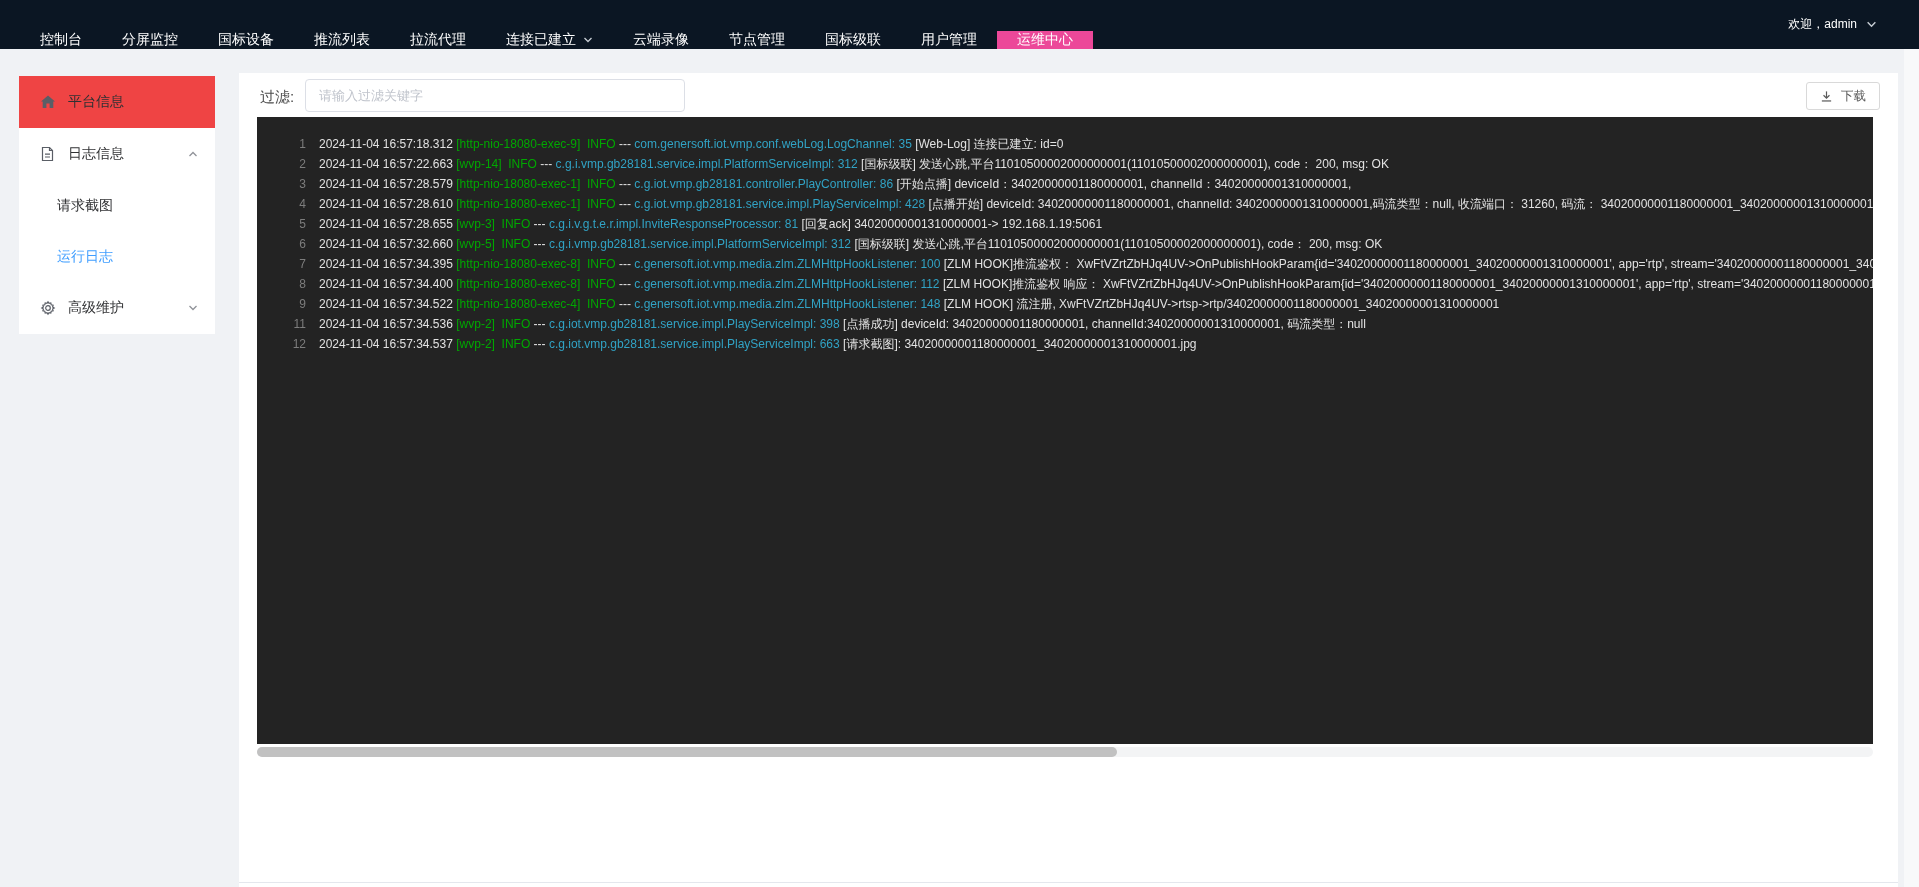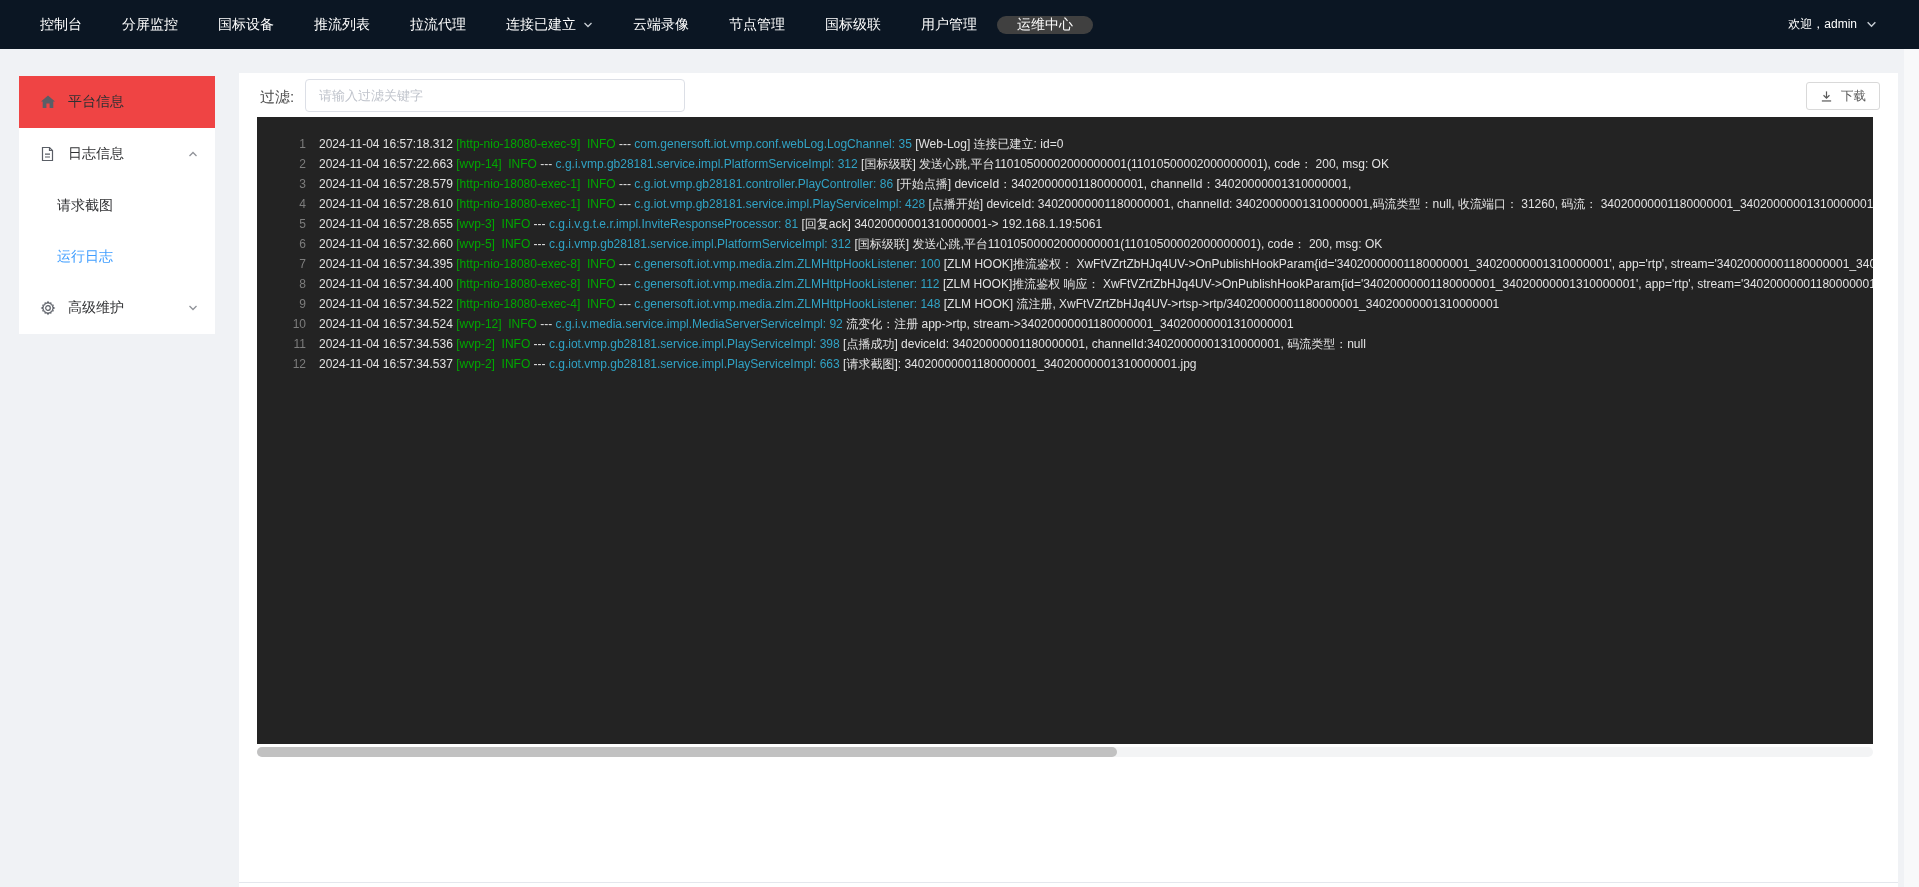--- a/index.html
+++ b/index.html
@@ -8,26 +8,26 @@
     position: relative;
     background: #f0f2f5;
     font-family: "Liberation Sans", "DejaVu Sans", sans-serif;
     overflow: hidden;
   }
   
   .topnav {
     position: absolute; top: 0; left: 0; width: 1919px; height: 49px;
     background: #0b1623; display: flex; align-items: stretch; z-index: 10;
   }
-  .nav-menu { display: flex; align-items: center; padding-left: 20px; }
+  .nav-menu { display: flex; align-items: flex-end; padding-left: 20px; }
   .nav-item {
     display: flex; align-items: center; gap: 7px; padding: 0 20px;
     color: #ffffff; font-size: 14px; cursor: pointer; white-space: nowrap;
   }
-  .nav-item.active { background: #404040; border-radius: 18px; }
+  .nav-item.active { background: #ec4899; }
   .nav-user {
     margin-left: auto; display: flex; align-items: center; gap: 9px;
     color: #ffffff; font-size: 12px; padding-right: 42px; cursor: pointer;
   }
   .chev { display: inline-flex; align-items: center; color: #c7cdd4; }
   .chev.dark { color: #909399; }
   .chev.up svg { transform: rotate(180deg); }
   
   .sidebar {
     position: absolute; left: 19px; top: 76px; width: 196px;
@@ -199,21 +199,20 @@
   <div class="log-panel">
       <div class="log-line"><span class="ln">1</span><span class="t-time">2024-11-04 16:57:18.312 </span><span class="t-green">[http-nio-18080-exec-9]  INFO</span><span class="t-msg"> --- </span><span class="t-cyan">com.genersoft.iot.vmp.conf.webLog.LogChannel: 35</span><span class="t-msg"> [Web-Log] 连接已建立: id=0</span></div>
       <div class="log-line"><span class="ln">2</span><span class="t-time">2024-11-04 16:57:22.663 </span><span class="t-green">[wvp-14]  INFO</span><span class="t-msg"> --- </span><span class="t-cyan">c.g.i.vmp.gb28181.service.impl.PlatformServiceImpl: 312</span><span class="t-msg"> [国标级联] 发送心跳,平台11010500002000000001(11010500002000000001), code： 200, msg: OK</span></div>
       <div class="log-line"><span class="ln">3</span><span class="t-time">2024-11-04 16:57:28.579 </span><span class="t-green">[http-nio-18080-exec-1]  INFO</span><span class="t-msg"> --- </span><span class="t-cyan">c.g.iot.vmp.gb28181.controller.PlayController: 86</span><span class="t-msg"> [开始点播] deviceId：34020000001180000001, channelId：34020000001310000001,</span></div>
       <div class="log-line"><span class="ln">4</span><span class="t-time">2024-11-04 16:57:28.610 </span><span class="t-green">[http-nio-18080-exec-1]  INFO</span><span class="t-msg"> --- </span><span class="t-cyan">c.g.iot.vmp.gb28181.service.impl.PlayServiceImpl: 428</span><span class="t-msg"> [点播开始] deviceId: 34020000001180000001, channelId: 34020000001310000001,码流类型：null, 收流端口： 31260, 码流： 34020000001180000001_34020000001310000001</span></div>
       <div class="log-line"><span class="ln">5</span><span class="t-time">2024-11-04 16:57:28.655 </span><span class="t-green">[wvp-3]  INFO</span><span class="t-msg"> --- </span><span class="t-cyan">c.g.i.v.g.t.e.r.impl.InviteResponseProcessor: 81</span><span class="t-msg"> [回复ack] 34020000001310000001-&gt; 192.168.1.19:5061</span></div>
       <div class="log-line"><span class="ln">6</span><span class="t-time">2024-11-04 16:57:32.660 </span><span class="t-green">[wvp-5]  INFO</span><span class="t-msg"> --- </span><span class="t-cyan">c.g.i.vmp.gb28181.service.impl.PlatformServiceImpl: 312</span><span class="t-msg"> [国标级联] 发送心跳,平台11010500002000000001(11010500002000000001), code： 200, msg: OK</span></div>
       <div class="log-line"><span class="ln">7</span><span class="t-time">2024-11-04 16:57:34.395 </span><span class="t-green">[http-nio-18080-exec-8]  INFO</span><span class="t-msg"> --- </span><span class="t-cyan">c.genersoft.iot.vmp.media.zlm.ZLMHttpHookListener: 100</span><span class="t-msg"> [ZLM HOOK]推流鉴权： XwFtVZrtZbHJq4UV-&gt;OnPublishHookParam{id='34020000001180000001_34020000001310000001', app='rtp', stream='34020000001180000001_34020000001310000001'</span></div>
       <div class="log-line"><span class="ln">8</span><span class="t-time">2024-11-04 16:57:34.400 </span><span class="t-green">[http-nio-18080-exec-8]  INFO</span><span class="t-msg"> --- </span><span class="t-cyan">c.genersoft.iot.vmp.media.zlm.ZLMHttpHookListener: 112</span><span class="t-msg"> [ZLM HOOK]推流鉴权 响应： XwFtVZrtZbHJq4UV-&gt;OnPublishHookParam{id='34020000001180000001_34020000001310000001', app='rtp', stream='34020000001180000001_34020000001310000001'</span></div>
       <div class="log-line"><span class="ln">9</span><span class="t-time">2024-11-04 16:57:34.522 </span><span class="t-green">[http-nio-18080-exec-4]  INFO</span><span class="t-msg"> --- </span><span class="t-cyan">c.genersoft.iot.vmp.media.zlm.ZLMHttpHookListener: 148</span><span class="t-msg"> [ZLM HOOK] 流注册, XwFtVZrtZbHJq4UV-&gt;rtsp-&gt;rtp/34020000001180000001_34020000001310000001</span></div>
-      <div class="log-line"><span class="ln">10</span><span class="t-time">2024-11-04 16:57:34.524 </span><span class="t-green">[wvp-12]  INFO</span><span class="t-msg"> --- </span><span class="t-cyan">c.g.i.v.media.service.impl.MediaServerServiceImpl: 92</span><span class="t-msg"> 流变化：注册 app-&gt;rtp, stream-&gt;34020000001180000001_34020000001310000001</span></div>
       <div class="log-line"><span class="ln">11</span><span class="t-time">2024-11-04 16:57:34.536 </span><span class="t-green">[wvp-2]  INFO</span><span class="t-msg"> --- </span><span class="t-cyan">c.g.iot.vmp.gb28181.service.impl.PlayServiceImpl: 398</span><span class="t-msg"> [点播成功] deviceId: 34020000001180000001, channelId:34020000001310000001, 码流类型：null</span></div>
       <div class="log-line"><span class="ln">12</span><span class="t-time">2024-11-04 16:57:34.537 </span><span class="t-green">[wvp-2]  INFO</span><span class="t-msg"> --- </span><span class="t-cyan">c.g.iot.vmp.gb28181.service.impl.PlayServiceImpl: 663</span><span class="t-msg"> [请求截图]: 34020000001180000001_34020000001310000001.jpg</span></div>
     </div>
 
   <div class="hscroll">
     <div class="hthumb"></div>
   </div>
   <div class="card-line"></div>
 </div>
 

